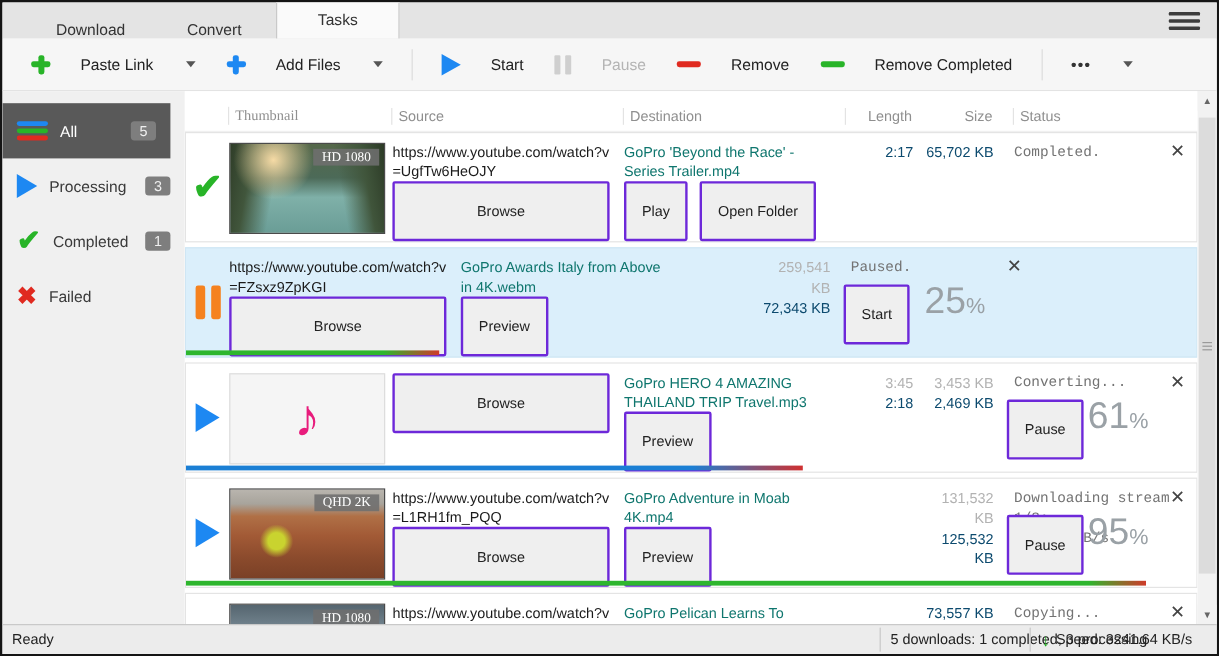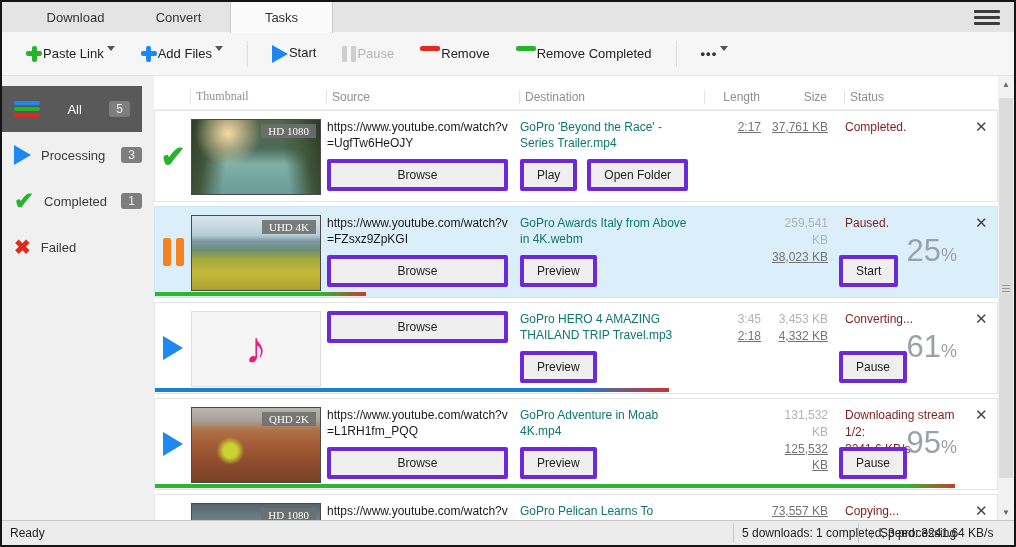--- a/index.html
+++ b/index.html
@@ -1,34 +1,34 @@
 <!DOCTYPE html>
 <html><head>
 <meta charset="utf-8">
 <style>
   * { margin:0; padding:0; box-sizing:border-box; }
   body { font-family:"Liberation Sans", sans-serif; background:#888; }
   .window { width:1016px; height:547px; border:2px solid #141414; background:#fff;
             position:relative; overflow:hidden; }
 
   
-  .tabbar { height:30px; background:#e4e4e4; display:flex; align-items:center; position:relative; }
+  .tabbar { height:30px; background:#e4e4e4; display:flex; align-items:flex-end; position:relative; }
   .corner-block { width:22px; background:#1c1c1c; }
   .tab { width:103px; display:flex; align-items:center; justify-content:center;
          font-size:13px; color:#333; cursor:default; }
   .tab.active { background:#fafafa; border:1px solid #c9c9c9; border-bottom:none;
                 height:32px; z-index:3; }
   .hamburger { position:absolute; right:14px; top:8px; width:26px; height:15px;
                display:flex; flex-direction:column; justify-content:space-between; }
   .hamburger span { height:3px; background:#3c3c3c; border-radius:1px; }
 
   
   .toolbar { height:44px; background:#f6f6f6; border-bottom:1px solid #e3e3e3;
              display:flex; align-items:center; padding-left:14px; gap:6px; }
-  .tbtn { display:flex; gap:1px; padding:6px 10px; font-size:13px;
+  .tbtn { display:flex; align-items:center; gap:25px; padding:6px 10px; font-size:13px;
           color:#222; }
   .tbtn.disabled { color:#b4b4b4; }
   .plus { position:relative; width:16px; height:16px; }
   .plus::before { content:""; position:absolute; left:0; top:5.5px; width:16px; height:5px; border-radius:2px; background:var(--c); }
   .plus::after  { content:""; position:absolute; top:0; left:5.5px; width:5px; height:16px; border-radius:2px; background:var(--c); }
   .minus { width:20px; height:5px; border-radius:2px; background:var(--c); }
   .playtri { width:0; height:0; border-left:16px solid #1d88f2;
              border-top:9px solid transparent; border-bottom:9px solid transparent; }
   .pausebars { display:flex; gap:4px; }
   .pausebars i { display:block; width:5px; height:16px; background:#cfcfcf; border-radius:1px; }
@@ -36,21 +36,21 @@
            border-top:5px solid #555; margin-left:2px; }
   .tsep { width:1px; height:26px; background:#ddd; margin:0 8px; }
   .dots { font-size:13px; font-weight:bold; color:#333; letter-spacing:1px; }
 
   
   .content { display:flex; height:444px; position:relative; }
 
   .sidebar { width:152px; background:#f0f0f0; padding-top:10px; flex-shrink:0; }
   .side-item { height:46px; display:flex; align-items:center; padding-left:12px; gap:10px;
                font-size:13px; color:#3a3a3a; }
-  .side-item.selected { background:#595959; color:#fff; width:140px;text-align:center; }
+  .side-item.selected { background:#595959; color:#fff; width:140px; }
   .side-item .lbl { flex:1; }
   .badge { background:#7e7e7e; color:#efefef; font-size:12px; border-radius:3px;
            padding:1px 7px; margin-right:12px; }
   .icon-all { display:flex; flex-direction:column; gap:2px; width:26px; }
   .icon-all i { height:4px; border-radius:2px; display:block; }
   .side-play { width:0; height:0; border-left:17px solid #1d88f2;
                border-top:10px solid transparent; border-bottom:10px solid transparent; }
   .glyph-check { color:#28b428; font-size:24px; font-weight:bold; line-height:1; }
   .glyph-x { color:#e02a20; font-size:20px; font-weight:bold; line-height:1; }
 
@@ -97,28 +97,28 @@
       linear-gradient(180deg, #b9b5ae 0%, #a8a49c 16%, #b07046 30%, #a25a36 52%, #8a4a2c 78%, #7a4026 100%); }
   .th-pelican { background: linear-gradient(180deg, #55656f 0%, #7d8f9a 34%, #93a4ad 55%, #3c4a56 80%, #2e3a44 100%); }
 
   .cell-src { width:193px; flex-shrink:0; padding:8px 12px 10px 0;
               display:flex; flex-direction:column; justify-content:space-between; }
   .url { color:#1a1a1a; word-break:break-all; line-height:1.35; width:182px; }
   .cell-dest { width:185px; flex-shrink:0; padding:8px 8px 10px 0;
                display:flex; flex-direction:column; justify-content:space-between; }
   .destname { color:#0f766e; line-height:1.35; }
   .btnrow { display:flex; gap:10px;align-items:center; }
-  .btn { background:#efefef; border:4px solid #6d28d9; border-radius:2px;
-         font-size:12px; color:#222; padding:5px 13px; font-family:inherit; white-space:nowrap; }
+  .btn { background:#efefef; border:2px solid #6d28d9; border-radius:2px;
+         font-size:12px; color:#222; padding:16px 13px; font-family:inherit; white-space:nowrap; }
   .cell-len { width:62px; flex-shrink:0; text-align:right; padding:8px 6px 0 0; line-height:1.4; }
   .cell-size { width:61px; flex-shrink:0; text-align:right; padding-top:8px; line-height:1.4; }
   .dim { color:#b2b2b2; }
-  .val { color:#737373;text-decoration:underline; }
+  .val { color:#0c4a6e; }
   .cell-status { width:130px; flex-shrink:0; margin-left:17px; padding-top:8px; position:relative; }
-  .stxt { color:#7f1d1d; line-height:1.4; }
+  .stxt { color:#737373; line-height:1.4;font-family:Liberation Mono, monospace; }
   .bigpct { position:absolute; top:26px; right:18px; color:#9aa1a6; font-size:31px; font-weight:300; }
   .bigpct .pc { font-size:18px; }
   .actbtn { position:absolute; left:-6px; bottom:10px; }
   .cell-close { width:26px; flex-shrink:0; padding-top:8px; }
   .xbtn { color:#444; font-size:15px; line-height:1; cursor:default; }
   .pbar { position:absolute; left:0; bottom:1px; height:4px; }
 
   
   .vscroll { width:16px; background:#f2f2f2; flex-shrink:0; position:relative; }
   .sarrow { position:absolute; left:0; width:16px; height:16px; display:flex;
@@ -250,54 +250,49 @@
             <div class="destname">GoPro  'Beyond the Race' - Series Trailer.mp4</div>
             <div class="btnrow">
               <button class="btn">Play</button>
               <button class="btn">Open Folder</button>
             </div>
           </div>
           <div class="cell-len">
               <div class="val">2:17</div>
             </div>
           <div class="cell-size">
-              <div class="val">37,761 KB</div>
+              <div class="val">65,702 KB</div>
             </div>
           <div class="cell-status">
               <div class="stxt">Completed.</div>
             </div>
           <div class="cell-close"><span class="xbtn">✕</span></div>
         </div>
 
         <div class="trow selected">
           <div class="cell-icon">
               <span class="row-pause">
                 <i></i>
                 <i></i>
               </span>
             </div>
-          <div class="c-thumb">
-              <div class="thumb th-valley">
-            <span class="qbadge">UHD 4K</span>
-              </div>
-            </div>
           <div class="cell-src">
             <div class="url">https://www.youtube.com/watch?v=FZsxz9ZpKGI</div>
             <button class="btn">Browse</button>
           </div>
           <div class="cell-dest">
             <div class="destname">GoPro Awards  Italy from Above in 4K.webm</div>
             <div class="btnrow">
                 <button class="btn">Preview</button>
               </div>
           </div>
           <div class="cell-len"></div>
           <div class="cell-size">
             <div class="dim">259,541 KB</div>
-            <div class="val">38,023 KB</div>
+            <div class="val">72,343 KB</div>
           </div>
           <div class="cell-status">
             <div class="stxt">Paused.</div>
             <div class="bigpct"><span>25</span><span class="pc">%</span></div>
             <button class="btn actbtn">Start</button>
           </div>
           <div class="cell-close"><span class="xbtn">✕</span></div>
           <div class="pbar" style="width: 25%; background: linear-gradient(90deg, rgb(46, 182, 46) 0%, rgb(46, 182, 46) 78%, rgb(207, 58, 42) 100%);"></div>
         </div>
 
@@ -318,21 +313,21 @@
             <div class="btnrow">
                 <button class="btn">Preview</button>
               </div>
           </div>
           <div class="cell-len">
             <div class="dim">3:45</div>
             <div class="val">2:18</div>
           </div>
           <div class="cell-size">
             <div class="dim">3,453 KB</div>
-            <div class="val">4,332 KB</div>
+            <div class="val">2,469 KB</div>
           </div>
           <div class="cell-status">
             <div class="stxt">Converting...</div>
             <div class="bigpct"><span>61</span><span class="pc">%</span></div>
             <button class="btn actbtn">Pause</button>
           </div>
           <div class="cell-close"><span class="xbtn">✕</span></div>
           <div class="pbar" style="width: 61%; background: linear-gradient(90deg, rgb(27, 127, 212) 0%, rgb(27, 127, 212) 82%, rgb(208, 48, 48) 100%);"></div>
         </div>
 

